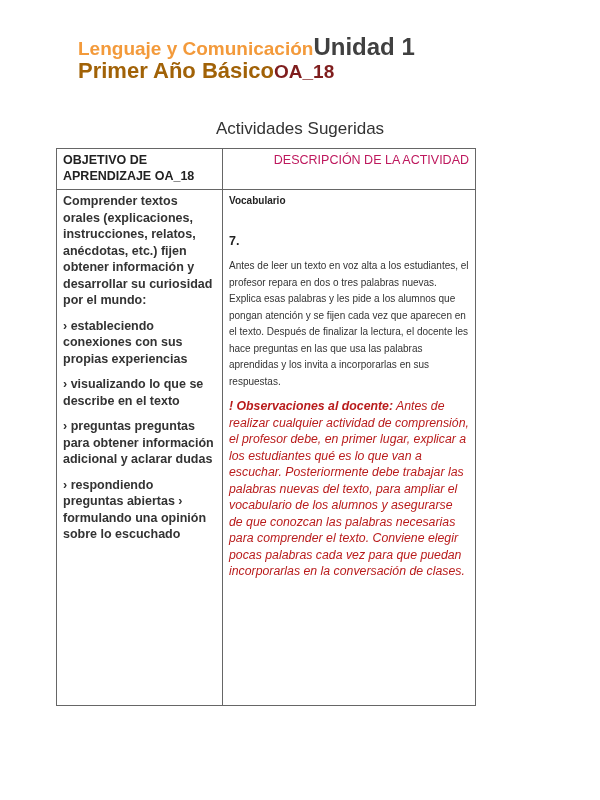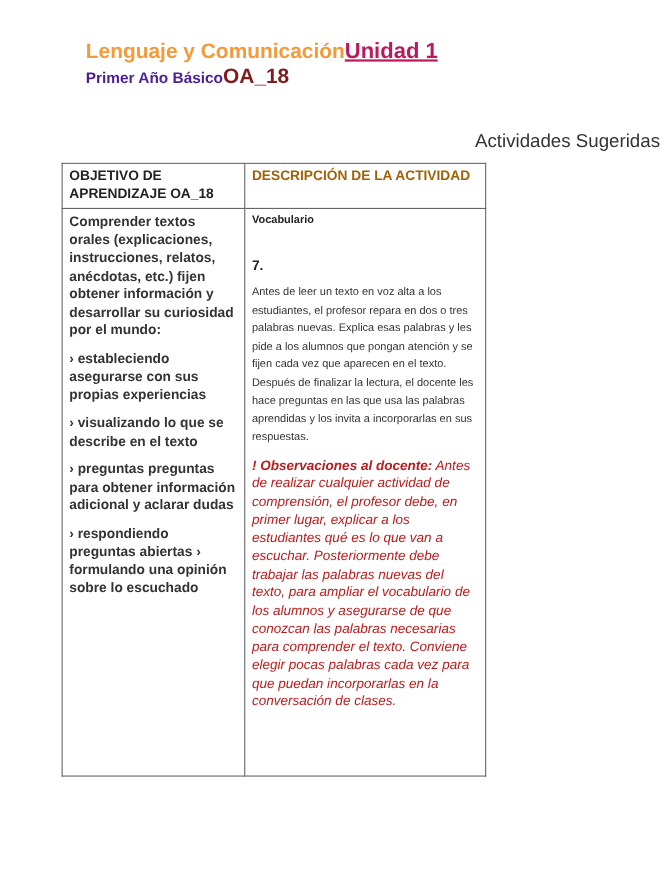--- a/index.html
+++ b/index.html
@@ -1,28 +1,28 @@
 <!DOCTYPE html>
 <html><head>
   <meta charset="utf-8">
   <style>
     html, body { margin: 0; padding: 0; background: #ffffff; }
     body { width: 600px; height: 800px; position: relative; overflow: hidden; font-family: "Liberation Sans", sans-serif; color: #222; }
     .header { position: absolute; left: 78px; top: 36px; width: 442px; }
     .h-row { display: flex; align-items: baseline; }
     .subject { color: #f39a3b; font-weight: bold; font-size: 19px; line-height: 22px; }
-    .grade { color: #4c1d95; font-weight: bold; font-size: 14px; line-height: 22px; }
-    .unit { color: #be185d; font-weight: bold; font-size: 20px; line-height: 22px; text-decoration: underline; }
+    .grade { color: #a16207; font-weight: bold; font-size: 22px; line-height: 22px; }
+    .unit { color: #404040; font-weight: bold; font-size: 24px; line-height: 22px; }
     .oa { color: #7f1d1d; font-weight: bold; font-size: 19px; line-height: 22px; }
-    .section-title { position: absolute; top: 119px; left: 0; width: 600px; text-align: right; font-size: 17px; color: #333; }
-    table.act { position: absolute; left: 56px; top: 148px; width: 386px; height: 558px; border-collapse: collapse; border: 1.5px solid #666; }
+    .section-title { position: absolute; top: 119px; left: 0; width: 600px; text-align: center; font-size: 17px; color: #333; }
+    table.act { position: absolute; left: 56px; top: 148px; width: 420px; height: 558px; border-collapse: collapse; border: 1.5px solid #666; }
     table.act td { border: 1.5px solid #666; vertical-align: top; padding: 3px 6px; }
     td.col1 { width: 153px; }
     .th-left { font-weight: bold; font-size: 12.5px; line-height: 16px; color: #222; }
-    .th-right { font-weight: bold; font-size: 12.5px; line-height: 16px; color: #a16207; text-align: left; }
+    .th-right { font-weight: normal; font-size: 12.5px; line-height: 16px; color: #be185d; text-align: right; }
     tr.head { height: 41px; }
     .obj p { margin: 0 0 9px 0; font-weight: bold; font-size: 12.5px; line-height: 16.5px; color: #333; }
     .desc .label { font-weight: bold; font-size: 10px; line-height: 16px; margin: 0 0 24px 0; color: #222; }
     .desc .num { font-weight: bold; font-size: 12.5px; line-height: 16px; margin: 0 0 9px 0; color: #222; }
     .desc .body { font-size: 10px; line-height: 16.5px; margin: 0 0 8px 0; color: #333; }
     .desc .obs { font-size: 12.3px; line-height: 16.5px; font-style: italic; margin: 0; color: #b91c1c; }
     .desc .obs b { font-style: italic; }
   </style>
 </head>
 <body>
@@ -46,21 +46,21 @@
     <td class="col1">
       <div class="th-left">OBJETIVO DE APRENDIZAJE OA_18</div>
     </td>
     <td>
       <div class="th-right">DESCRIPCIÓN DE LA ACTIVIDAD</div>
     </td>
   </tr>
   <tr>
     <td class="col1 obj">
       <p>Comprender textos orales (explicaciones, instrucciones, relatos, anécdotas, etc.) fijen obtener información y desarrollar su curiosidad por el mundo:</p>
-      <p>› estableciendo asegurarse con sus propias experiencias</p>
+      <p>› estableciendo conexiones con sus propias experiencias</p>
       <p>› visualizando lo que se describe en el texto</p>
       <p>› preguntas preguntas para obtener información adicional y aclarar dudas</p>
       <p>› respondiendo preguntas abiertas › formulando una opinión sobre lo escuchado</p>
     </td>
     <td class="desc">
       <p class="label">Vocabulario</p>
       <p class="num">7.</p>
       <p class="body">Antes de leer un texto en voz alta a los estudiantes, el profesor repara en dos o tres palabras nuevas. Explica esas palabras y les pide a los alumnos que pongan atención y se fijen cada vez que aparecen en el texto. Después de finalizar la lectura, el docente les hace preguntas en las que usa las palabras aprendidas y los invita a incorporarlas en sus respuestas.</p>
       <p class="obs"><b>! Observaciones al docente:</b><span> Antes de realizar cualquier actividad de comprensión, el profesor debe, en primer lugar, explicar a los estudiantes qué es lo que van a escuchar. Posteriormente debe trabajar las palabras nuevas del texto, para ampliar el vocabulario de los alumnos y asegurarse de que conozcan las palabras necesarias para comprender el texto. Conviene elegir pocas palabras cada vez para que puedan incorporarlas en la conversación de clases.</span></p>
     </td>

